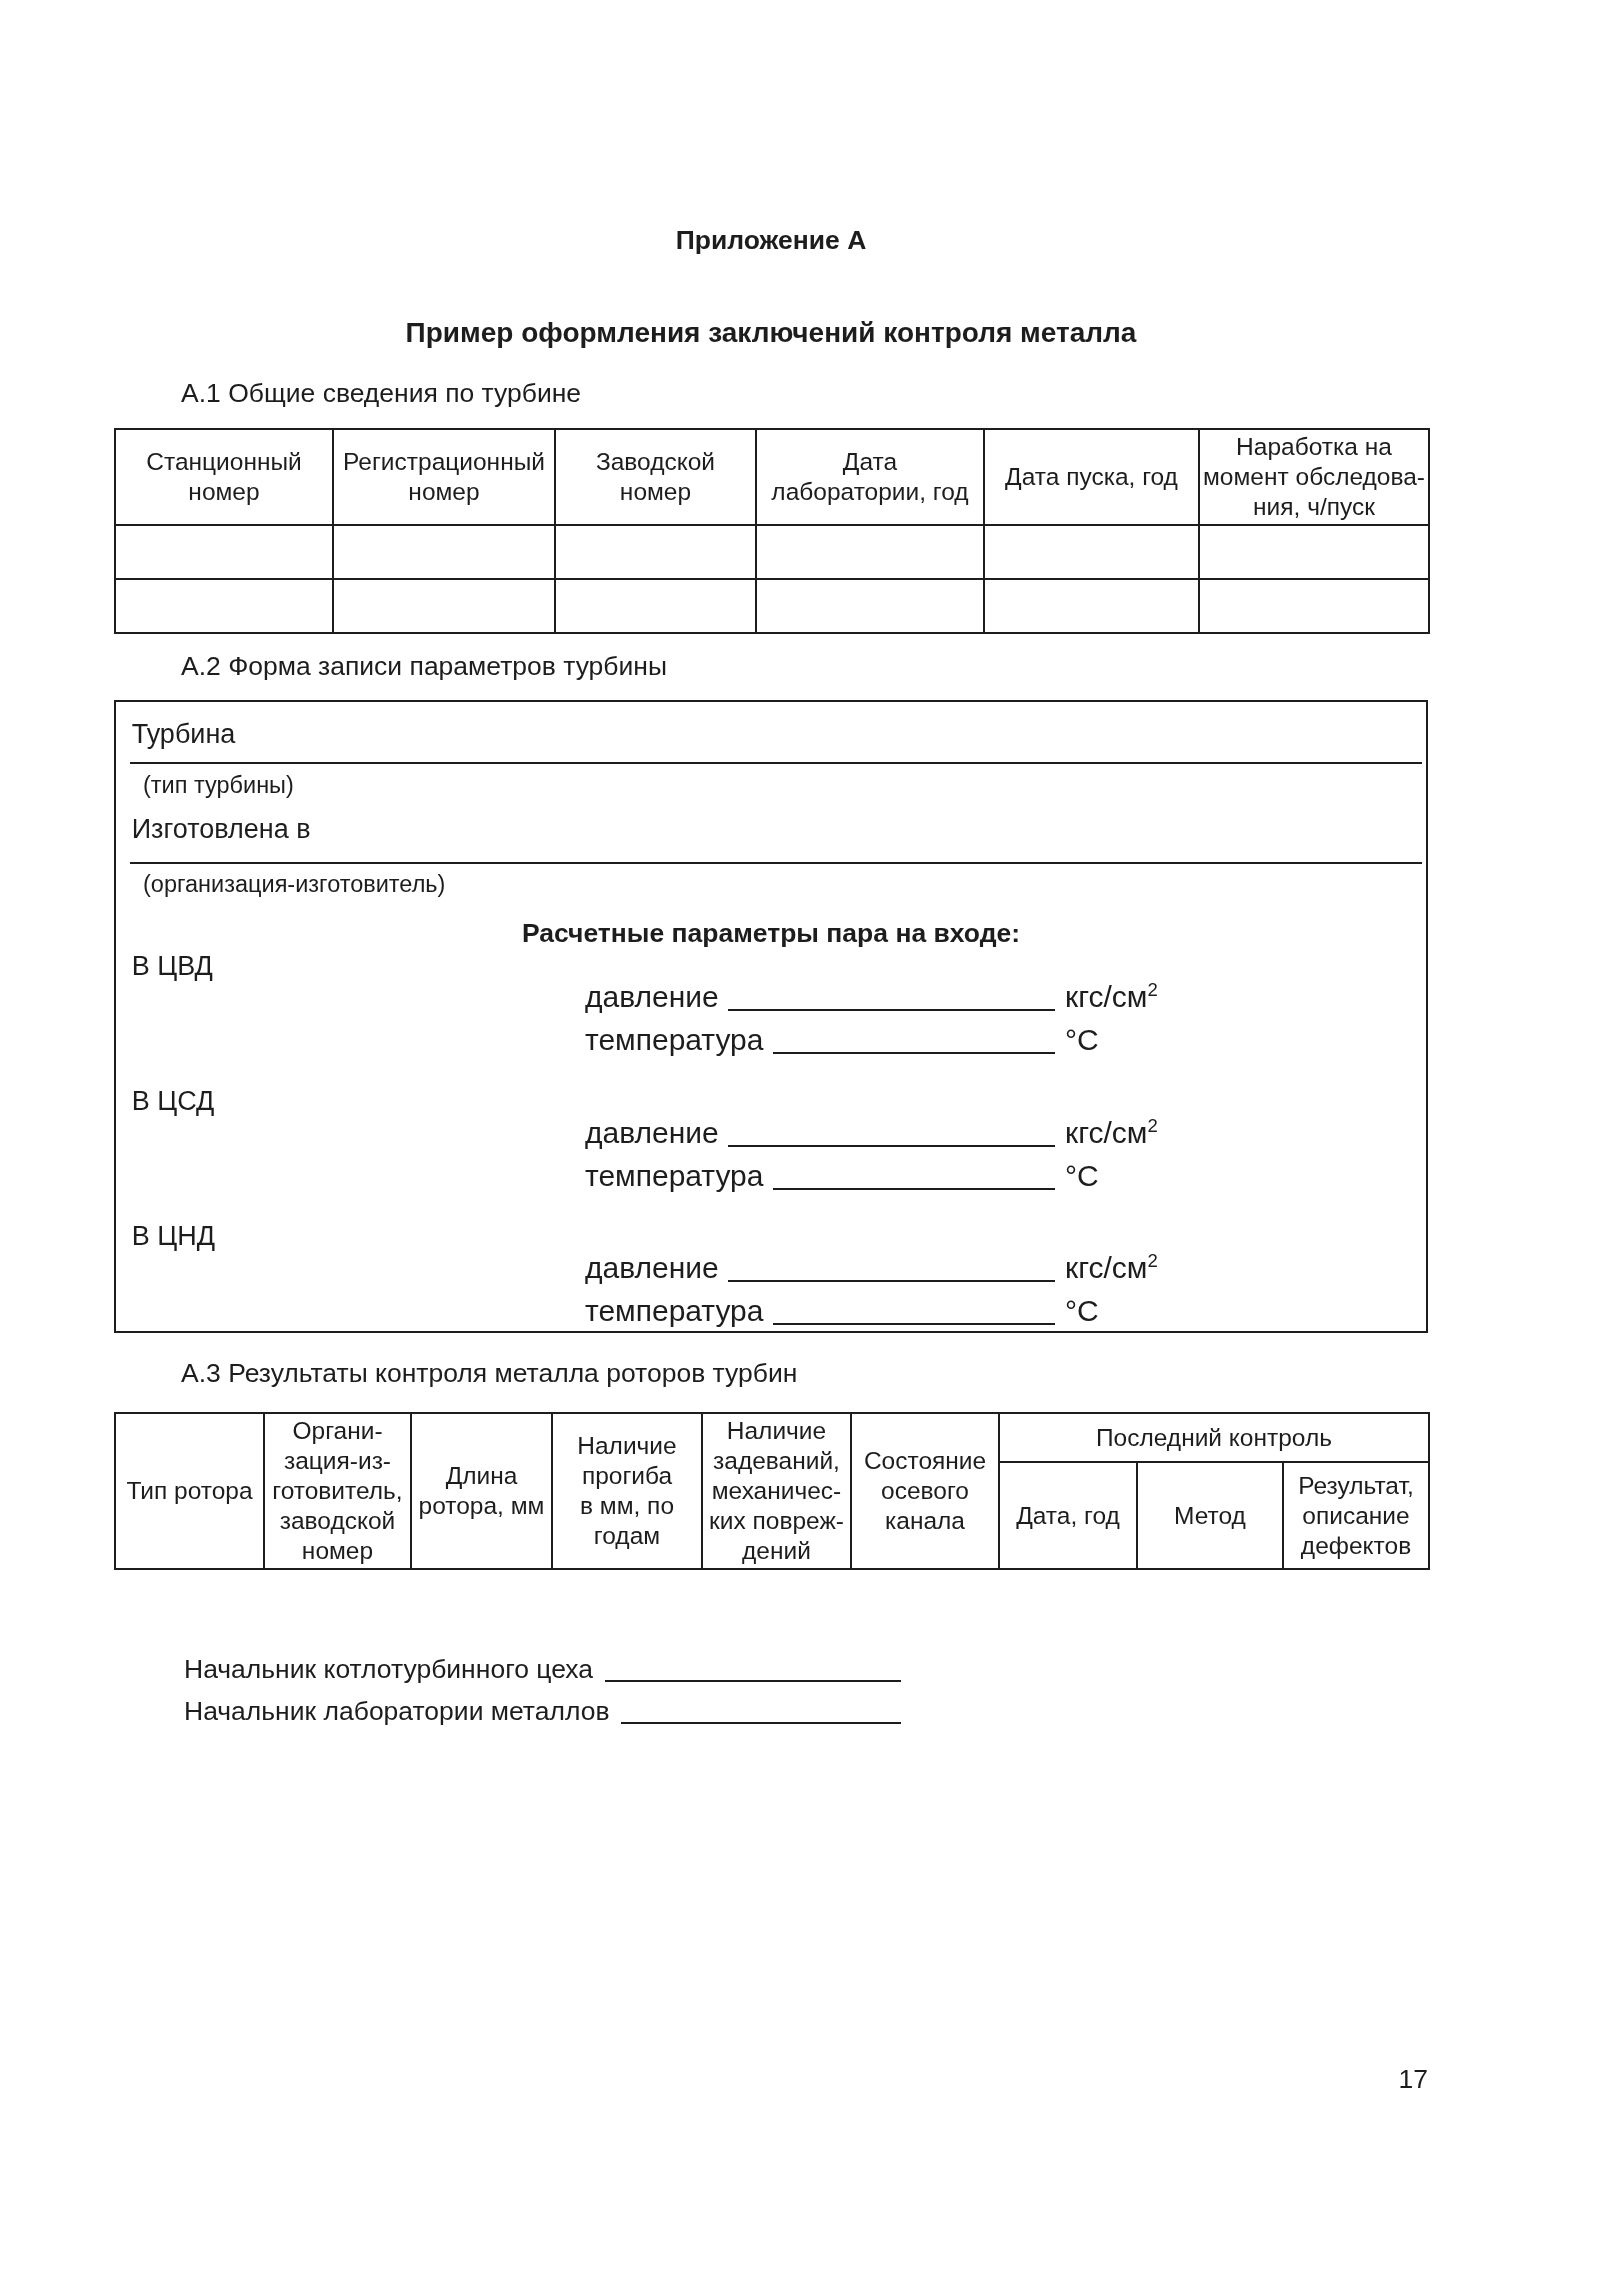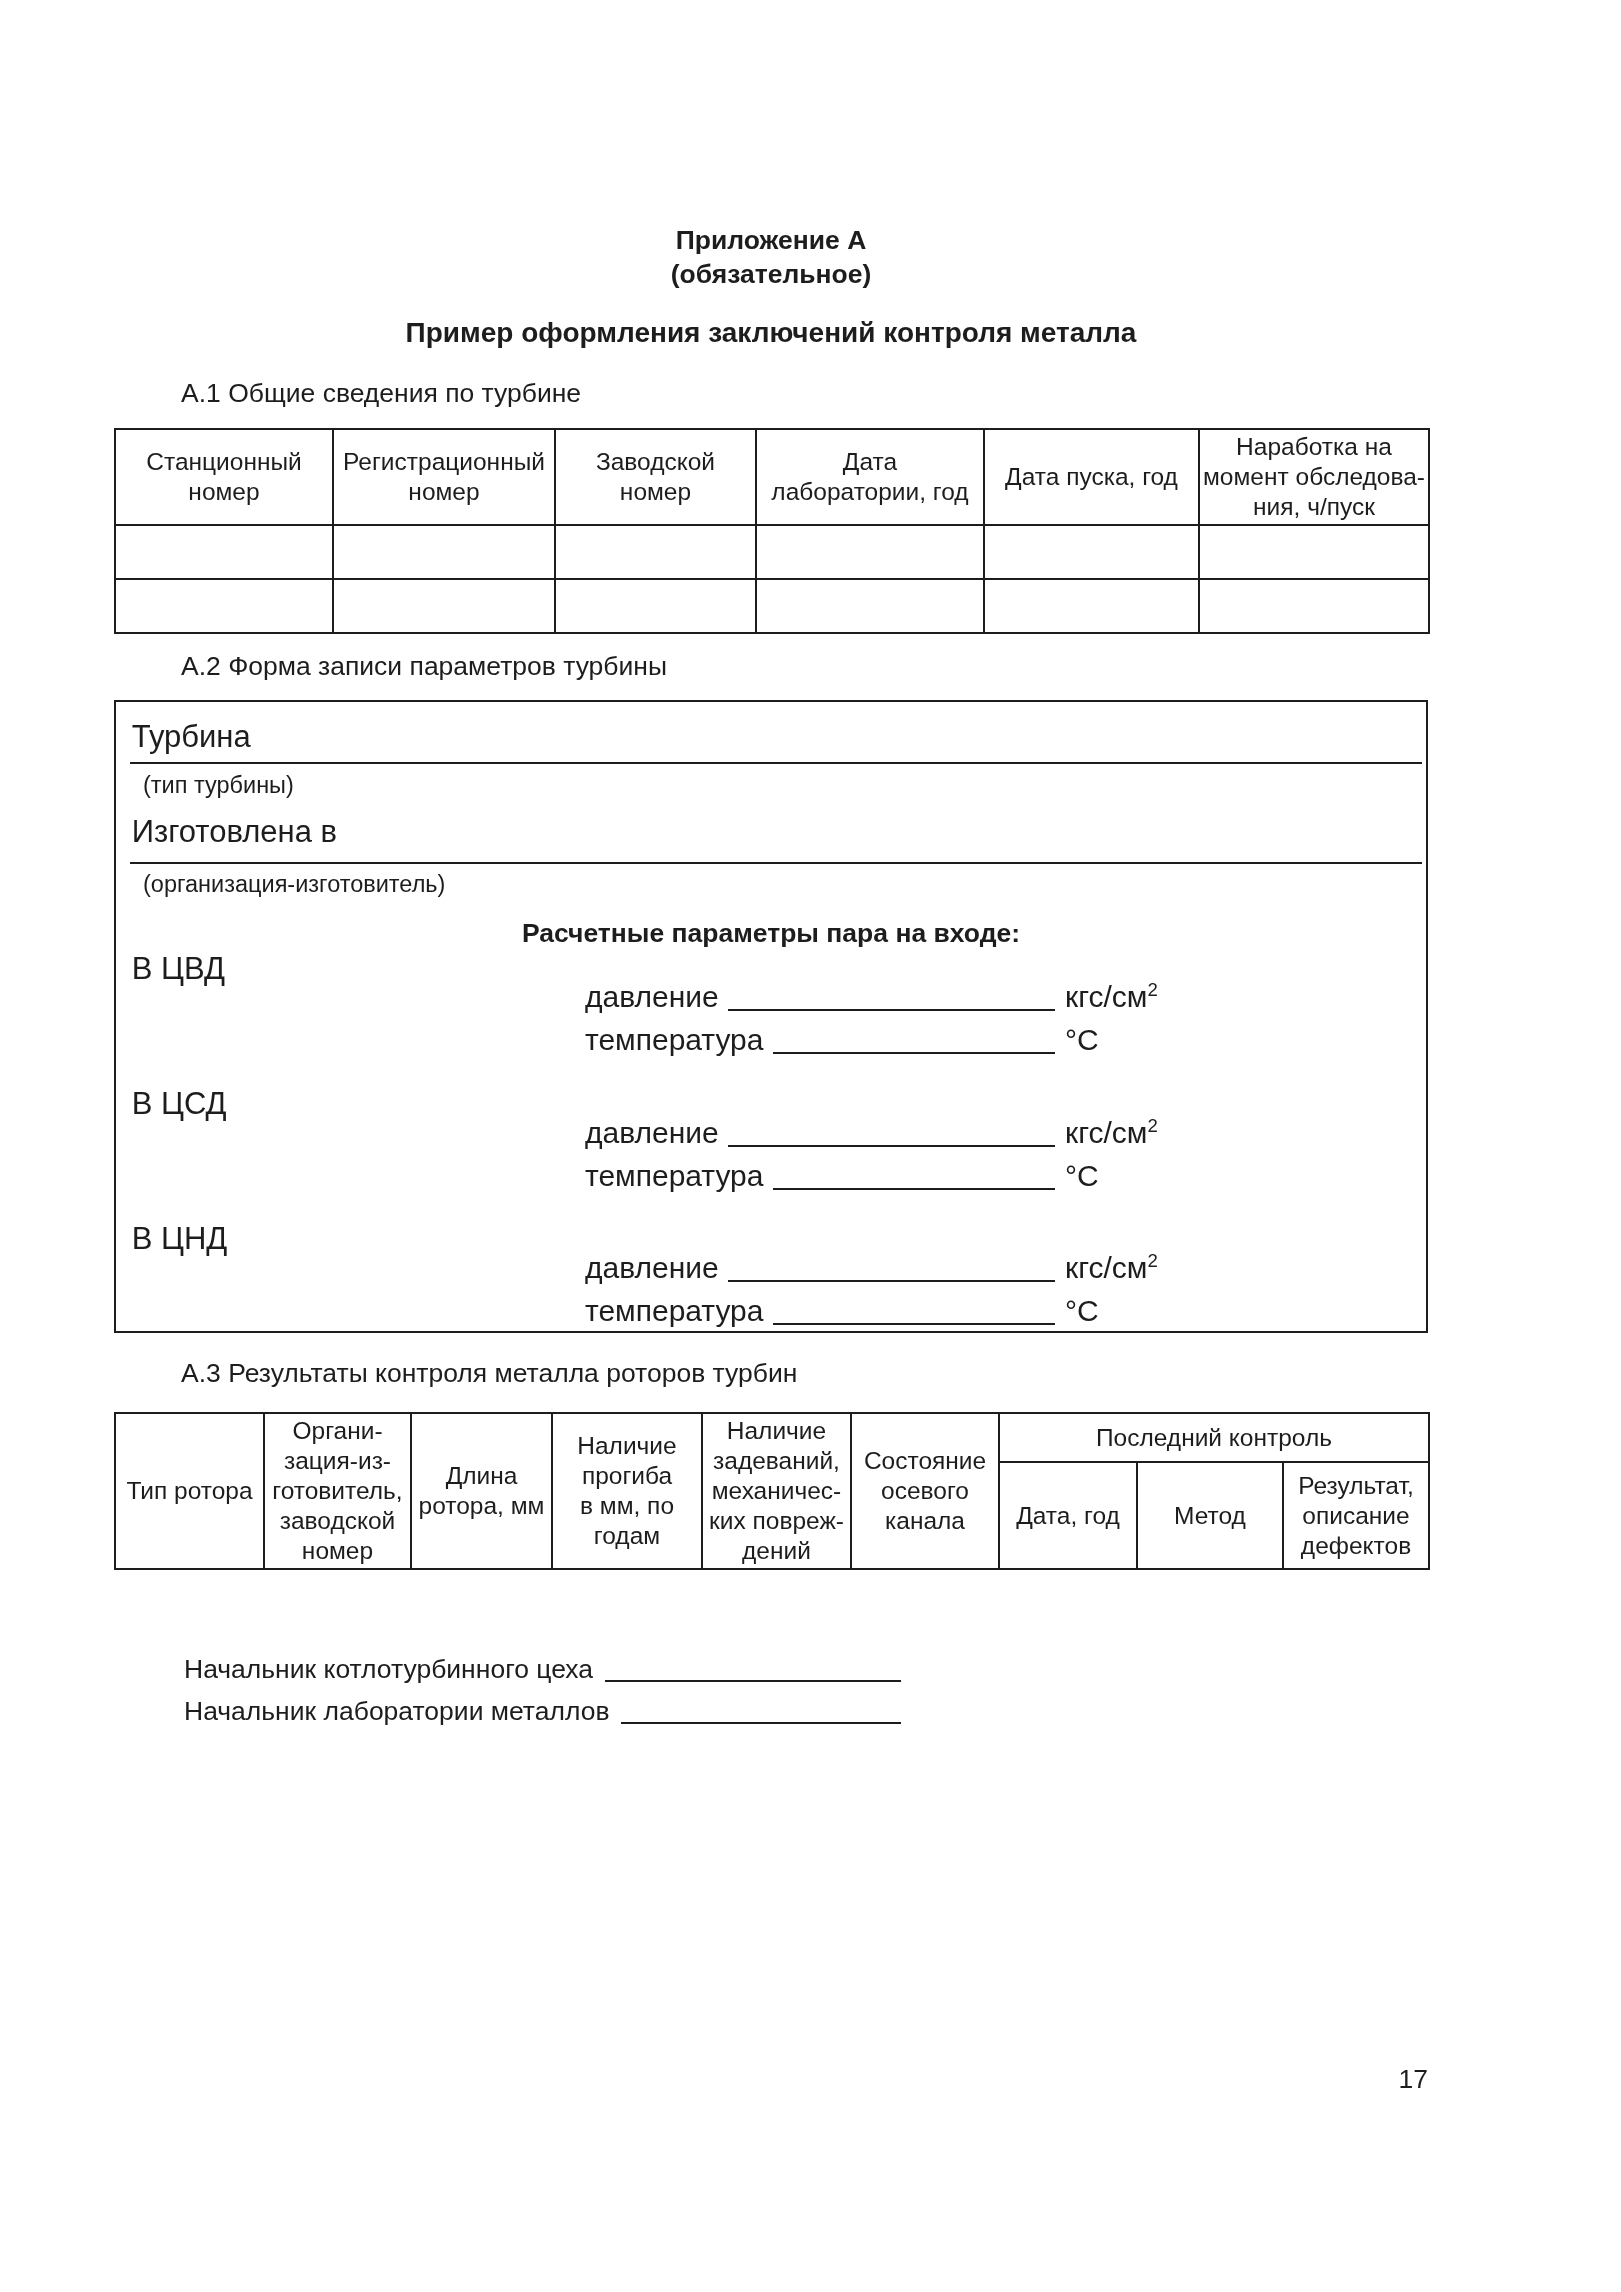--- a/index.html
+++ b/index.html
@@ -67,21 +67,21 @@
   table.a3 tr.group { height: 47px; }
   table.a3 tr.sub   { height: 102px; }
 
   
   .form-box {
     position: absolute; top: 700px; left: 114px;
     width: 1314px; height: 633px;
     border: 2.9px solid #1d1d1d;
   }
   .box-label {
-    position: absolute; left: 15.7px; font-size: 31px; white-space: nowrap;
+    position: absolute; left: 15.7px; font-size: 27px; white-space: nowrap;
   }
   .box-rule {
     position: absolute; left: 13.7px; right: 3.9px; height: 0;
     border-bottom: 2.9px solid #1d1d1d;
   }
   .box-caption {
     position: absolute; left: 0; width: 100%;
     text-align: left; font-size: 23.5px; padding-left: 27px;
   }
   .params-title {
@@ -118,21 +118,20 @@
     text-align: right; font-size: 26.5px;
   }
 </style>
 </head>
 <body>
 
 <div class="page">
 
 
   <div class="appendix-name">Приложение А</div>
-  <div class="appendix-status">(обязательное)</div>
   <div class="doc-title">Пример оформления заключений контроля металла</div>
 
   <div class="section-heading heading-a1">А.1 Общие сведения по турбине</div>
 
   <table class="gost-table a1">
     <colgroup>
       <col style="width:218px">
         <col style="width:222px">
         <col style="width:201px">
       <col style="width:228px">

